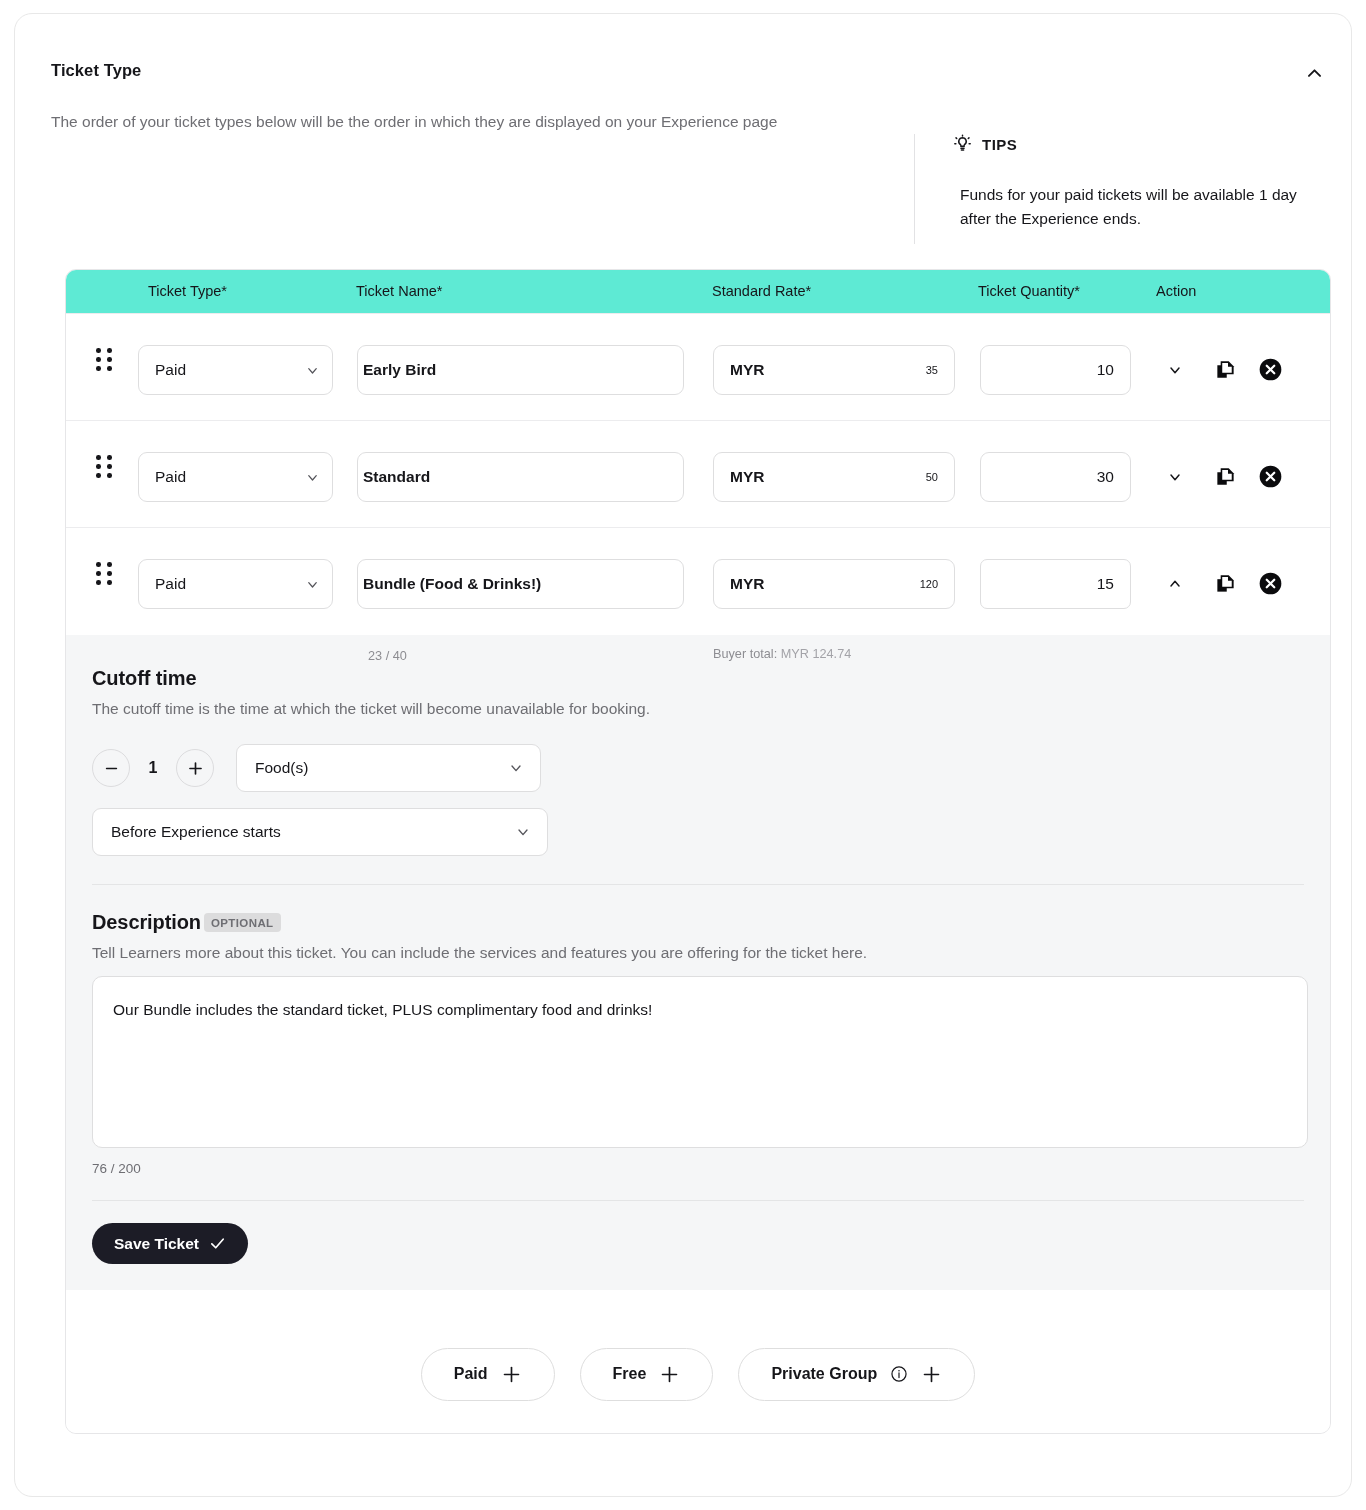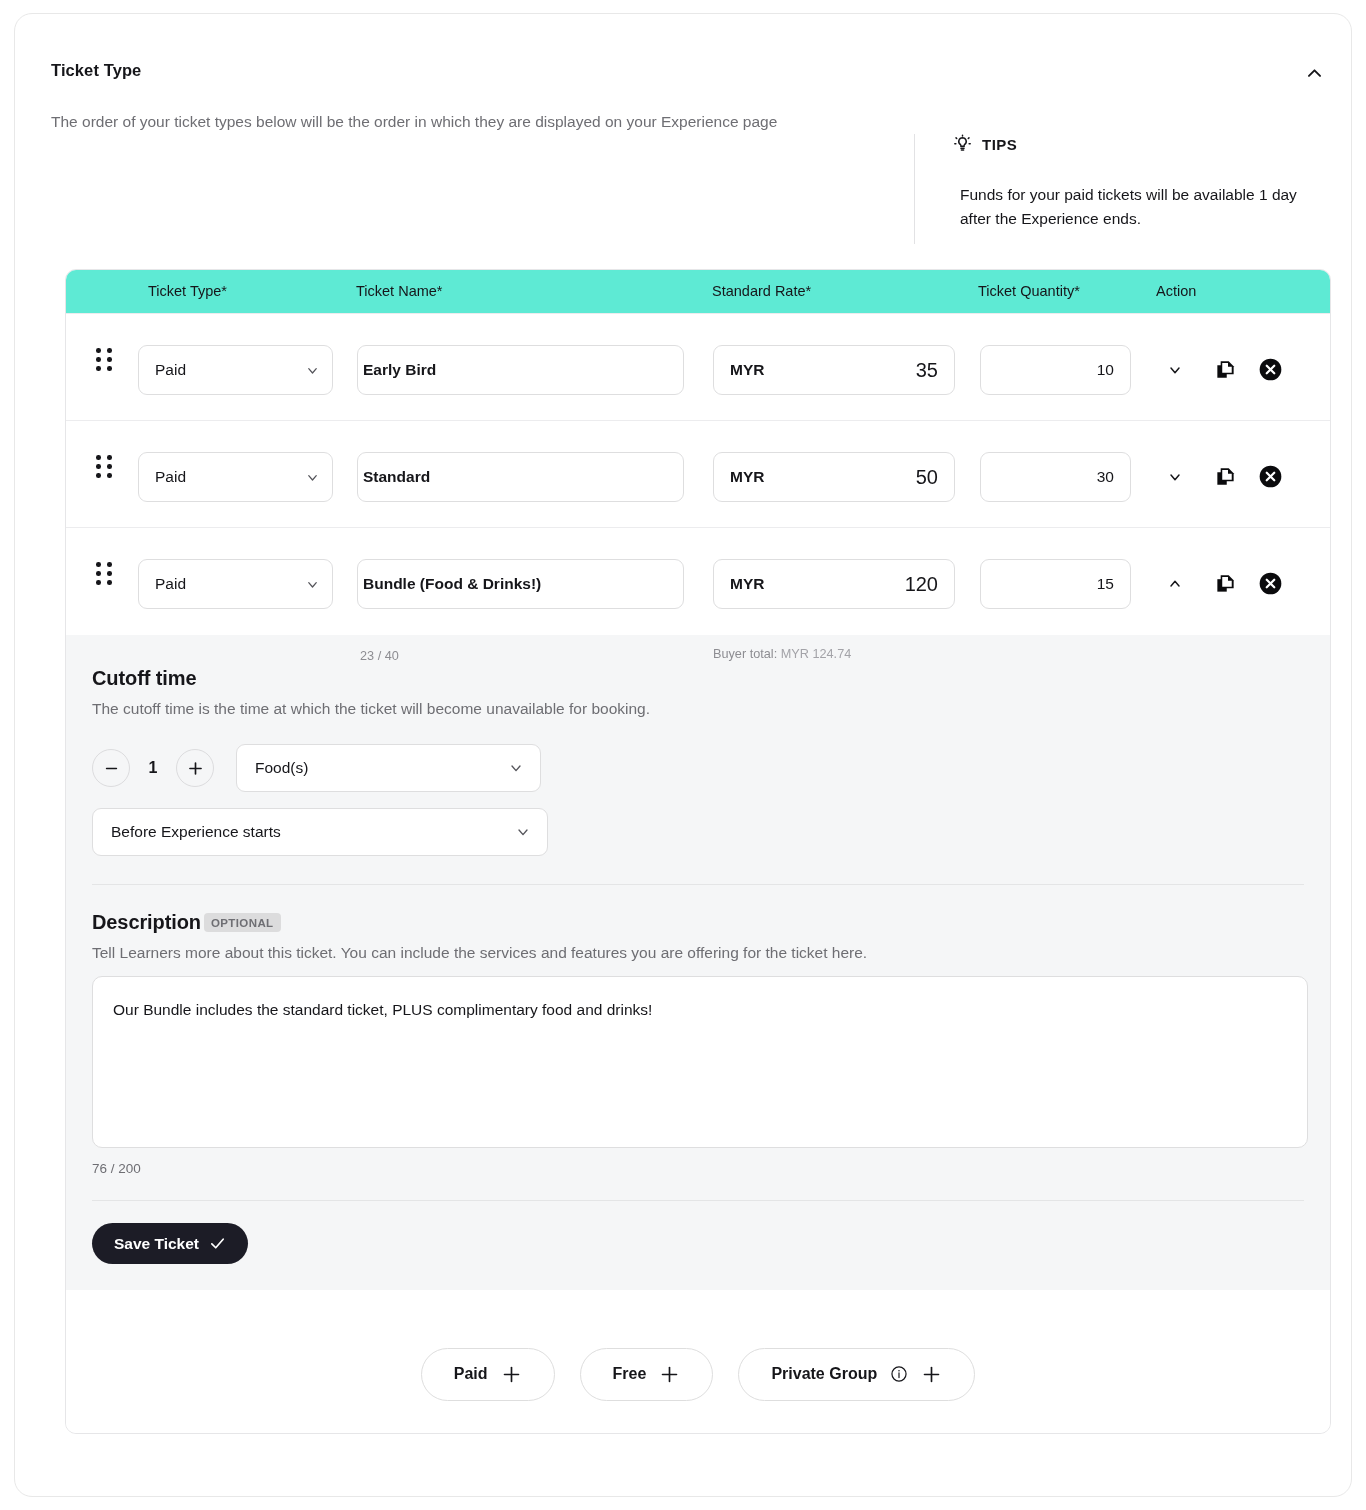--- a/index.html
+++ b/index.html
@@ -111,21 +111,21 @@
     border-radius: 9px;
     display: flex; align-items: center;
   }
   .fld.sel { padding: 0 12px 0 16px; justify-content: space-between; cursor: pointer; }
   .fld.txt { padding: 0 5px; font-weight: bold; }
   .fld.rate { padding: 0 16px; justify-content: space-between; }
   .fld.qty { padding: 0 16px; justify-content: flex-end; }
 
   .fld-val { font-size: 15.5px; color: #16161a; }
   .cur { font-size: 15.5px; font-weight: bold; color: #16161a; }
-  .amt { font-size: 20px; color: #16161a; }
+  .amt { font-size: 11px; color: #16161a; }
 
   .sub {
     position: absolute;
     font-size: 12.7px; color: #8d8d92;
   }
   .sub .strong { color: #8d8d92; }
   .sub .muted { color: #a3a3a8; }
 
   .act { position: absolute; cursor: pointer; display:flex; align-items:center; justify-content:center; }
 
@@ -382,30 +382,30 @@
         <span class="fld-val">Paid</span>
         <span class="icon">
             <svg width="15" height="15" viewBox="0 0 24 24" fill="none" stroke="#55555b" stroke-width="2" stroke-linecap="round" stroke-linejoin="round">
               <polyline points="6 9 12 16 18 9"></polyline>
             </svg>
           </span>
       </div>
       <div class="fld txt" style="left:291px; top:31px; width:327px;">
         <span class="fld-val">Bundle (Food &amp; Drinks!)</span>
       </div>
-      <div class="sub" style="left:294px; top:121px;">23 / 40</div>
+      <div class="sub" style="left:302px; top:121px;">23 / 40</div>
       <div class="fld rate" style="left:647px; top:31px; width:242px;">
         <span class="cur">MYR</span>
         <span class="amt">120</span>
       </div>
       <div class="sub" style="left:647px; top:119px;">
         <span class="strong">Buyer total:</span>
         <span class="muted">MYR 124.74</span>
       </div>
-      <div class="fld qty" style="left:914px; top:31px; width:151px;">
+      <div class="fld qty" style="left:914px; top:31px; width:151px;border-radius:7px;">
         <span class="fld-val">15</span>
       </div>
       <div class="act" style="left:1097px; top:44px; width:24px; height:24px;">
         <span class="icon">
             <svg width="16" height="16" viewBox="0 0 24 24" fill="none" stroke="#16161a" stroke-width="2.2" stroke-linecap="round" stroke-linejoin="round">
               <polyline points="6 15 12 8 18 15"></polyline>
             </svg>
           </span>
       </div>
       <div class="act" style="left:1146px; top:42px; width:26px; height:26px;">

